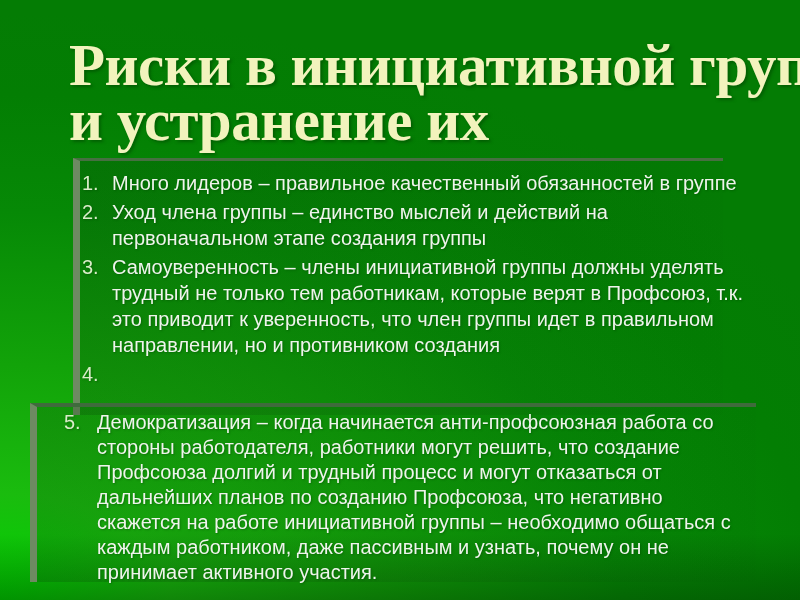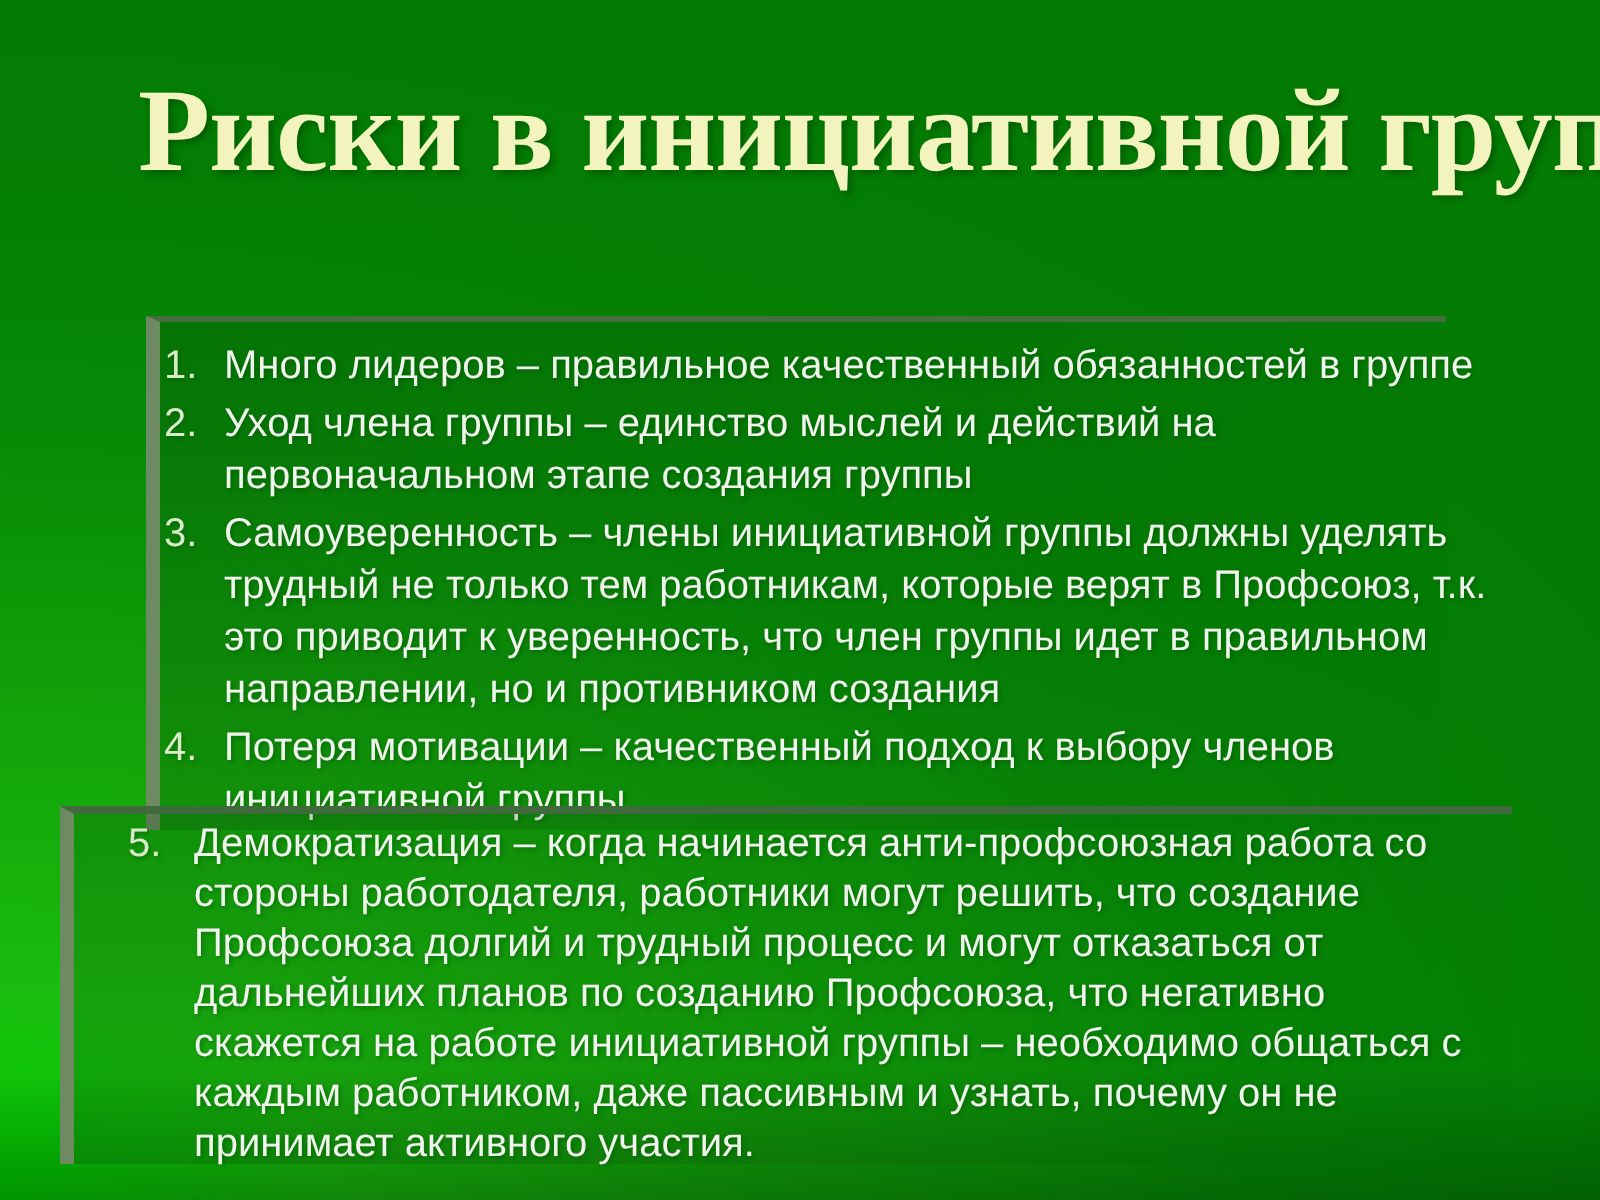--- a/index.html
+++ b/index.html
@@ -55,20 +55,21 @@
   .box-b .num{flex:0 0 33px;}
   .txt{white-space:pre;}
 </style>
 </head>
 <body>
 
 <div class="slide">
 
   <h1 class="title">
     <span class="title-line">Риски в инициативной группе</span>
+    <span class="title-line">и устранение их</span>
   </h1>
 
   <div class="box box-a">
     <div class="item">
       <span class="num">1.</span>
       <span class="txt">Много лидеров – правильное качественный обязанностей в группе</span>
     </div>
     <div class="item">
       <span class="num">2.</span>
       <span class="txt">Уход члена группы – единство мыслей и действий на
@@ -76,22 +77,20 @@
     </div>
     <div class="item">
       <span class="num">3.</span>
       <span class="txt">Самоуверенность – члены инициативной группы должны уделять
 трудный не только тем работникам, которые верят в Профсоюз, т.к.
 это приводит к уверенность, что член группы идет в правильном
 направлении, но и противником создания</span>
     </div>
     <div class="item">
       <span class="num">4.</span>
-      <span class="txt">Потеря мотивации – качественный подход к выбору членов
-инициативной группы.</span>
     </div>
   </div>
 
   <div class="box box-b">
     <div class="item">
       <span class="num">5.</span>
       <span class="txt">Демократизация – когда начинается анти-профсоюзная работа со
 стороны работодателя, работники могут решить, что создание
 Профсоюза долгий и трудный процесс и могут отказаться от
 дальнейших планов по созданию Профсоюза, что негативно

